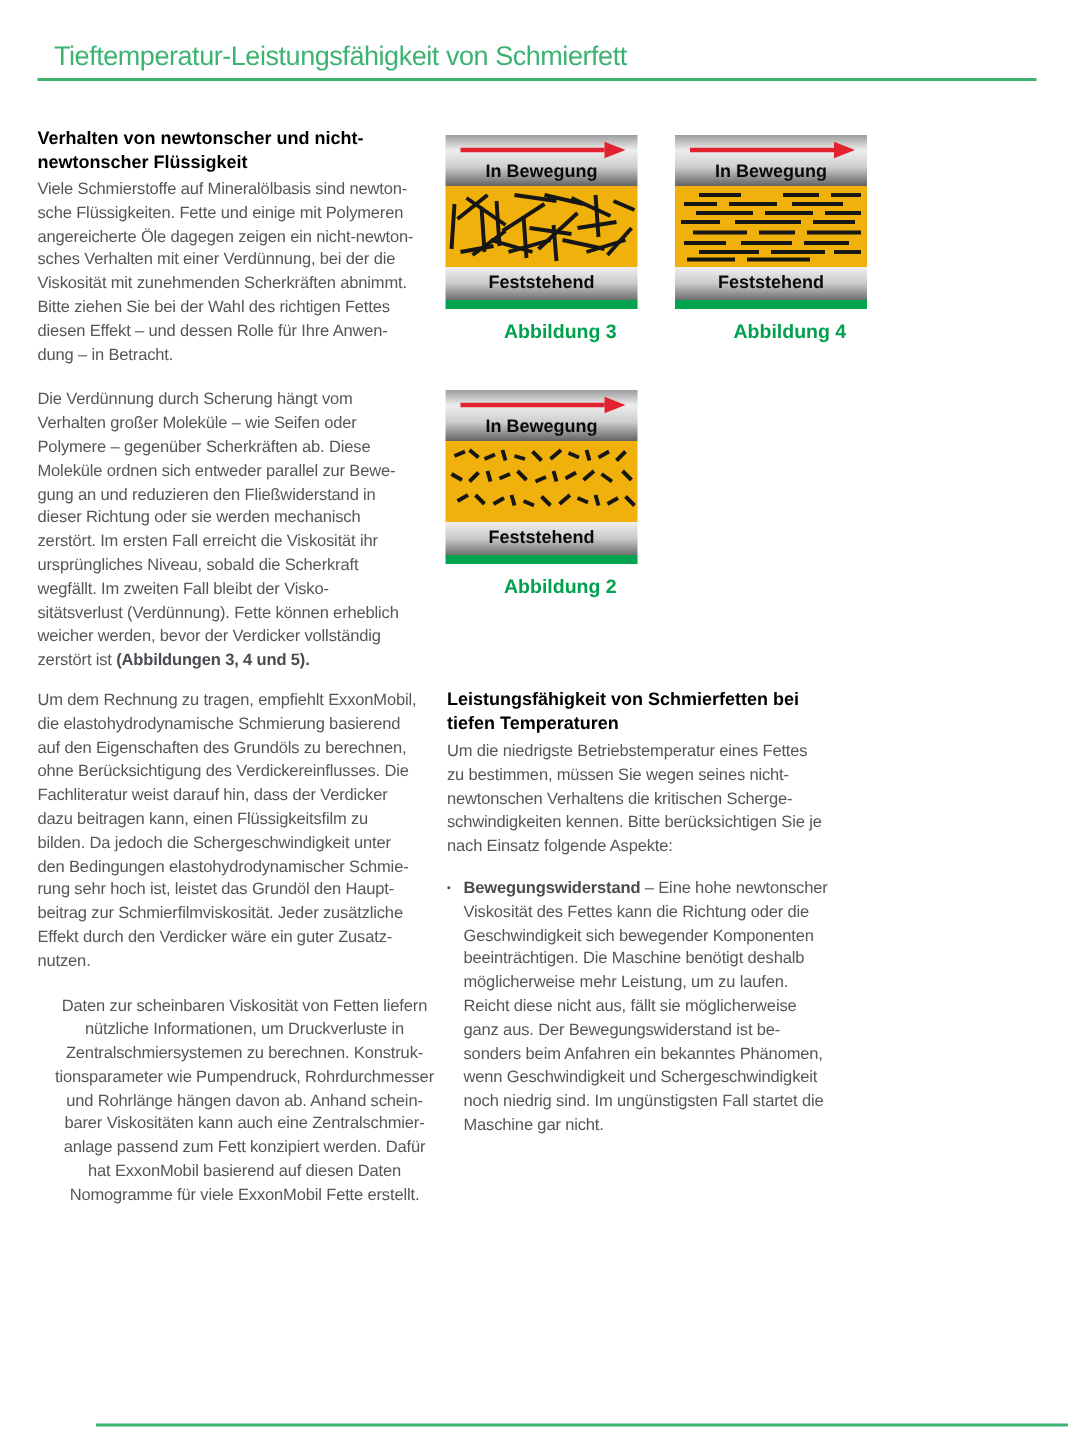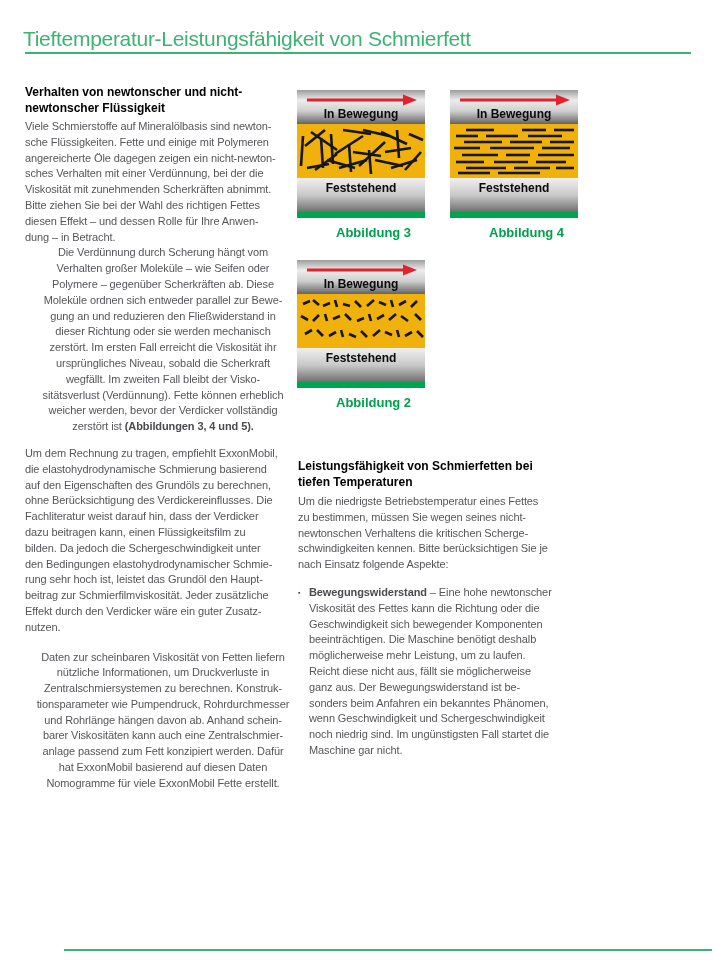--- a/index.html
+++ b/index.html
@@ -1,39 +1,39 @@
 <!DOCTYPE html>
 <html lang="de"><head>
 <meta charset="utf-8">
 <style>
   html,body{margin:0;padding:0;background:#ffffff;}
   .page{
     position:relative;width:715px;height:961px;background:#ffffff;overflow:hidden;
     font-family:"Liberation Sans","DejaVu Sans",sans-serif;color:#55565a;
   }
   .title{
-    position:absolute;left:23px;top:27px;font-size:21px;font-weight:400;
+    position:absolute;left:36px;top:27px;font-size:18px;font-weight:400;
     letter-spacing:-0.3px;color:#3db372;white-space:nowrap;
   }
   .rule{position:absolute;background:#3db372;height:2px;}
   .rule-top{left:25px;top:52px;width:666px;}
   .rule-bottom{left:64px;top:949px;width:648px;}
 
   .col-left{position:absolute;left:25px;top:84px;width:276px;}
   .col-right{position:absolute;left:298px;top:458px;width:310px;}
 
   .sec-heading{
     margin:0;font-size:12px;line-height:16px;font-weight:bold;color:#000000;
   }
   .body-par{
     margin:0;font-size:11px;line-height:15.8px;letter-spacing:-0.1px;color:#55565a;
     white-space:nowrap;
   }
   .mt-p1{margin-top:3px;}
-  .mt-p2{text-align:center;}
+  .mt-p2{margin-top:14px;}
   .mt-p3{margin-top:11px;}
   .mt-p4{margin-top:14px;text-align:center;}
   .mt-rp1{margin-top:4px;}
   .body-par strong, .bullet strong{color:#494b4f;}
 
   .bullet{display:flex;margin-top:12px;}
   .bullet-marker{
     width:11px;flex:0 0 11px;font-size:7px;line-height:15.8px;color:#494b4f;
   }
   .bullet-text{font-size:11px;line-height:15.8px;letter-spacing:-0.1px;white-space:nowrap;}
@@ -49,21 +49,21 @@
   .fig-arrow{position:absolute;left:8px;top:4px;display:block;}
   .fig-label{
     position:absolute;left:0;right:0;text-align:center;
     font-size:12px;font-weight:bold;color:#0a0a0a;letter-spacing:0;
   }
   .fig-label-top{top:17px;}
   .fig-label-bottom{top:3px;}
   .fig-mid{height:54px;background:#f1b10c;}
   .fig-mid svg{display:block;}
   .fig-bottom{
-    position:relative;height:34px;
+    position:relative;height:22px;
     background:linear-gradient(180deg,#f0f0f0 0%,#c9c9c9 50%,#6f6f6f 100%);
     text-decoration:underline;
   }
   .fig-green{height:6px;background:#00a44f;}
   .fig-caption{margin-top:7px;font-size:13px;font-weight:bold;color:#00a14c;margin-left:39px;}
 
   .pattern line{stroke:#161616;stroke-width:2.6;}
 </style>
 </head>
 <body>

